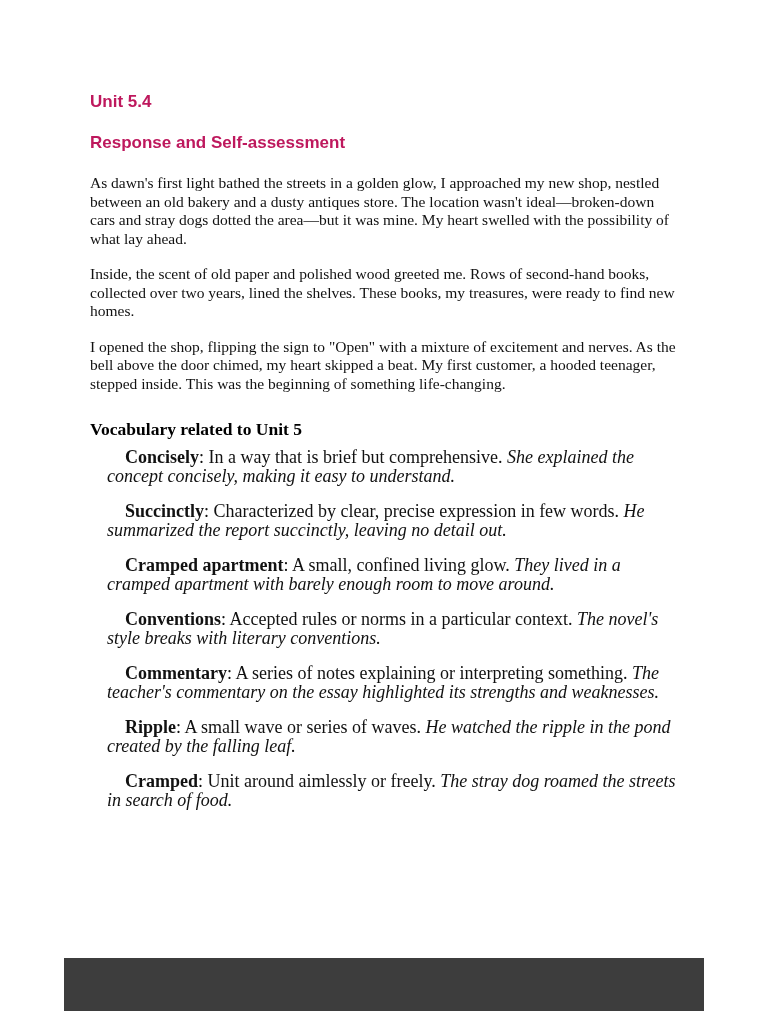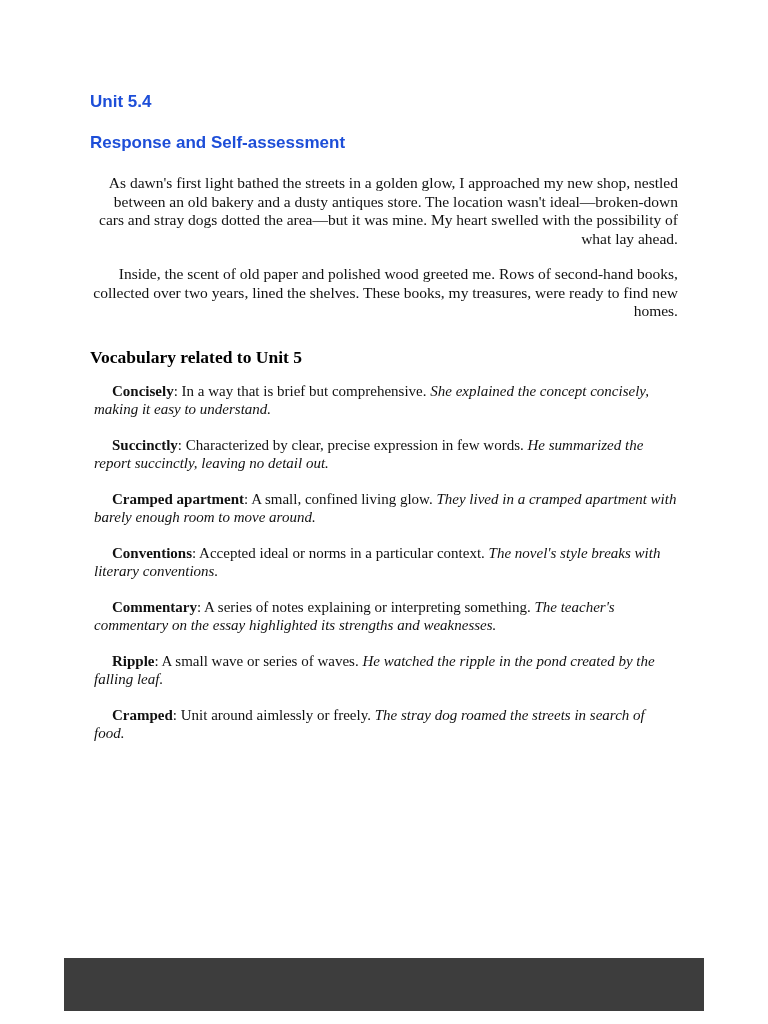--- a/index.html
+++ b/index.html
@@ -24,42 +24,42 @@
     box-sizing: border-box;
     width: 768px;
     padding: 92px 90px 0 90px;
   }
   .doc-heading {
     font-family: "Liberation Sans", sans-serif;
     font-weight: 700;
     font-size: 17px;
     line-height: 20px;
     margin: 0 0 21px 0;
-    color: #1d4ed8;
+    color: #be185d;
   }
   .body-para {
     font-family: "Liberation Serif", serif;
     font-size: 15.5px;
     line-height: 18.5px;
     margin: 0 0 17px 0;
-    text-align: right;
+    text-align: left;
   }
   .section-title {
     font-family: "Liberation Serif", serif;
     font-weight: 700;
     font-size: 17.5px;
     line-height: 21px;
-    margin: 26px 0 14px 0;
+    margin: 26px 0 8px 0;
     color: #000000;
   }
   .vocab-entry {
     font-family: "Liberation Serif", serif;
-    font-size: 15px;
+    font-size: 18px;
     line-height: 18.5px;
-    margin: 0 0 17px 4px;
+    margin: 0 0 17px 17px;
     text-indent: 18px;
   }
   .vocab-term { font-weight: 700; }
   .vocab-example { font-style: italic; }
   .page-gap {
     position: absolute;
     left: 64px;
     right: 64px;
     top: 958px;
     height: 53px;
@@ -70,34 +70,35 @@
 <body>
 
 <div class="page">
   <div class="content">
 
     <h1 class="doc-heading">Unit 5.4</h1>
     <h1 class="doc-heading">Response and Self-assessment</h1>
 
     <p class="body-para">As dawn's first light bathed the streets in a golden glow, I approached my new shop, nestled between an old bakery and a dusty antiques store. The location wasn't ideal—broken-down cars and stray dogs dotted the area—but it was mine. My heart swelled with the possibility of what lay ahead.</p>
     <p class="body-para">Inside, the scent of old paper and polished wood greeted me. Rows of second-hand books, collected over two years, lined the shelves. These books, my treasures, were ready to find new homes.</p>
+    <p class="body-para">I opened the shop, flipping the sign to "Open" with a mixture of excitement and nerves. As the bell above the door chimed, my heart skipped a beat. My first customer, a hooded teenager, stepped inside. This was the beginning of something life-changing.</p>
 
     <h2 class="section-title">Vocabulary related to Unit 5</h2>
 
     <p class="vocab-entry">
       <span class="vocab-term">Concisely</span><span class="vocab-definition">: In a way that is brief but comprehensive. </span><span class="vocab-example">She explained the concept concisely, making it easy to understand.</span>
     </p>
     <p class="vocab-entry">
       <span class="vocab-term">Succinctly</span><span class="vocab-definition">: Characterized by clear, precise expression in few words. </span><span class="vocab-example">He summarized the report succinctly, leaving no detail out.</span>
     </p>
     <p class="vocab-entry">
       <span class="vocab-term">Cramped apartment</span><span class="vocab-definition">: A small, confined living glow. </span><span class="vocab-example">They lived in a cramped apartment with barely enough room to move around.</span>
     </p>
     <p class="vocab-entry">
-      <span class="vocab-term">Conventions</span><span class="vocab-definition">: Accepted ideal or norms in a particular context. </span><span class="vocab-example">The novel's style breaks with literary conventions.</span>
+      <span class="vocab-term">Conventions</span><span class="vocab-definition">: Accepted rules or norms in a particular context. </span><span class="vocab-example">The novel's style breaks with literary conventions.</span>
     </p>
     <p class="vocab-entry">
       <span class="vocab-term">Commentary</span><span class="vocab-definition">: A series of notes explaining or interpreting something. </span><span class="vocab-example">The teacher's commentary on the essay highlighted its strengths and weaknesses.</span>
     </p>
     <p class="vocab-entry">
       <span class="vocab-term">Ripple</span><span class="vocab-definition">: A small wave or series of waves. </span><span class="vocab-example">He watched the ripple in the pond created by the falling leaf.</span>
     </p>
     <p class="vocab-entry">
       <span class="vocab-term">Cramped</span><span class="vocab-definition">: Unit around aimlessly or freely. </span><span class="vocab-example">The stray dog roamed the streets in search of food.</span>
     </p>

